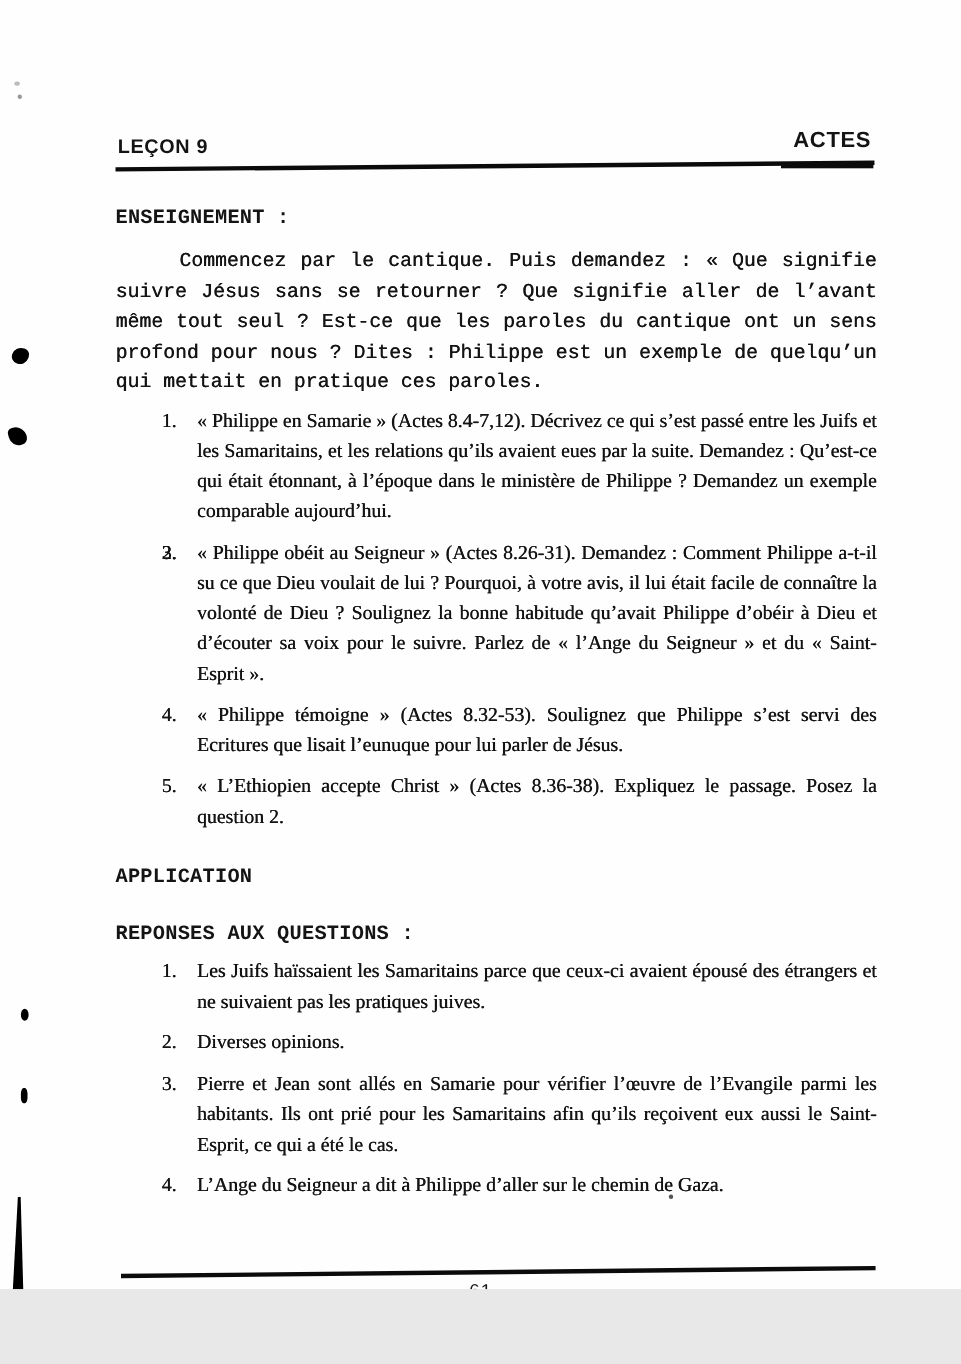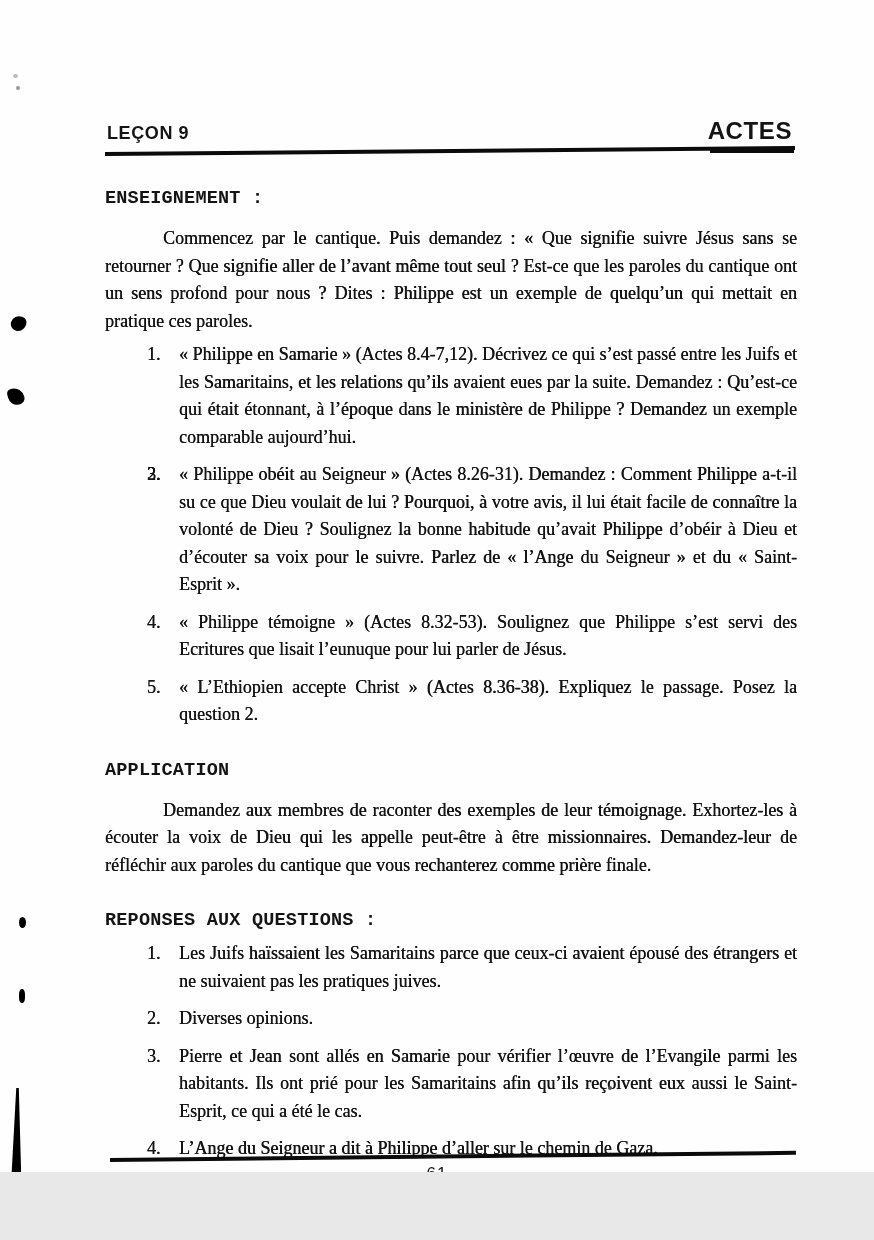--- a/index.html
+++ b/index.html
@@ -14,21 +14,21 @@
   }
   
   .hdr-left{
     position:absolute;left:107px;top:123px;
     font-family:"Liberation Sans", sans-serif;
     font-size:18px;font-weight:bold;letter-spacing:0.6px;
   }
   .hdr-right{
     position:absolute;right:82px;top:117px;
     font-family:"Liberation Sans", sans-serif;
-    font-size:24px;font-weight:bold;letter-spacing:0.6px;
+    font-size:20px;font-weight:bold;letter-spacing:0.6px;
   }
   .rule-main{
     position:absolute;left:105px;top:152px;width:690px;height:4px;
     background:#0b0b0b;
     transform:rotate(-0.5deg);transform-origin:left center;
   }
   .rule-hdr-short{
     position:absolute;left:710px;top:150px;width:84px;height:3px;
     background:#0b0b0b;
   }
@@ -50,21 +50,21 @@
   .sect-head{
     font-family:Liberation Mono, monospace;
     font-size:18.5px;font-weight:bold;letter-spacing:0.2px;
     margin:0 0 9px 0;
   }
   .body-text{
     font-size:18px;line-height:27.5px;
     text-align:justify;
     text-shadow:0.35px 0 0 currentColor;
   }
-  p.para{margin:16px 0 6px 0;text-indent:58px;}
+  p.para{margin:16px 0 6px 0;text-indent:58px;font-family:Liberation Mono, monospace;}
   ol.doc-list{list-style:none;margin:4px 0 0 0;padding:0;}
   ol.doc-list li{
     position:relative;
     padding-left:74px;
     margin:0 0 10px 0;
   }
   ol.doc-list .num{
     position:absolute;left:42px;top:0;
     text-indent:0;
   }
@@ -116,21 +116,20 @@
         <span>« Philippe témoigne » (Actes 8.32-53). Soulignez que Philippe s’est servi des Ecritures que lisait l’eunuque pour lui parler de Jésus.</span>
       </li>
       <li>
         <span class="num">5.</span>
         <span>« L’Ethiopien accepte Christ » (Actes 8.36-38). Expliquez le passage. Posez la question 2.</span>
       </li>
     </ol>
 
     <h2 class="sect-head gap-above">APPLICATION</h2>
 
-    <p class="para body-text">Demandez aux membres de raconter des exemples de leur témoignage. Exhortez-les à écouter la voix de Dieu qui les appelle peut-être à être missionnaires. Demandez-leur de réfléchir aux paroles du cantique que vous rechanterez comme prière finale.</p>
 
     <h2 class="sect-head gap-above">REPONSES AUX QUESTIONS :</h2>
 
     <ol class="doc-list body-text">
       <li>
         <span class="num">1.</span>
         <span>Les Juifs haïssaient les Samaritains parce que ceux-ci avaient épousé des étrangers et ne suivaient pas les pratiques juives.</span>
       </li>
       <li>
         <span class="num">2.</span>

